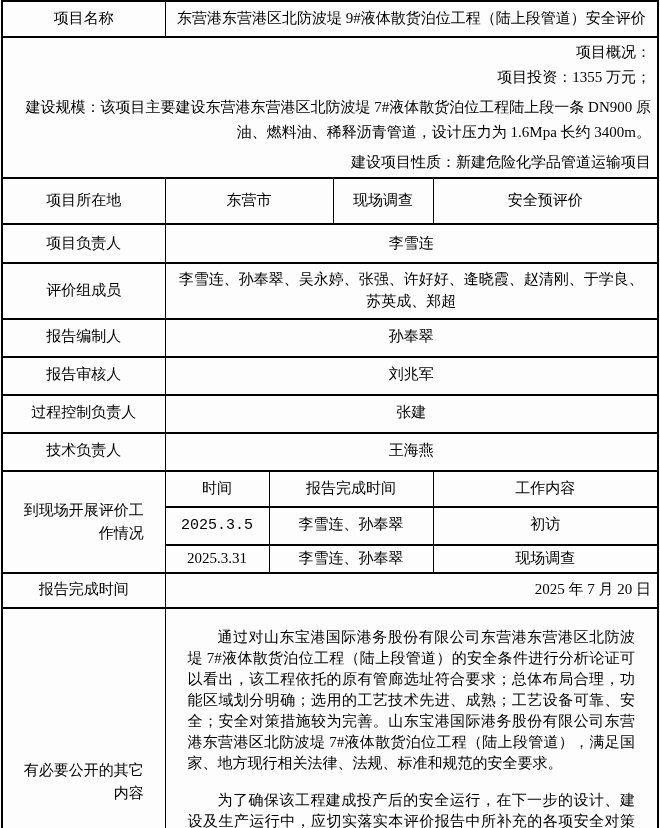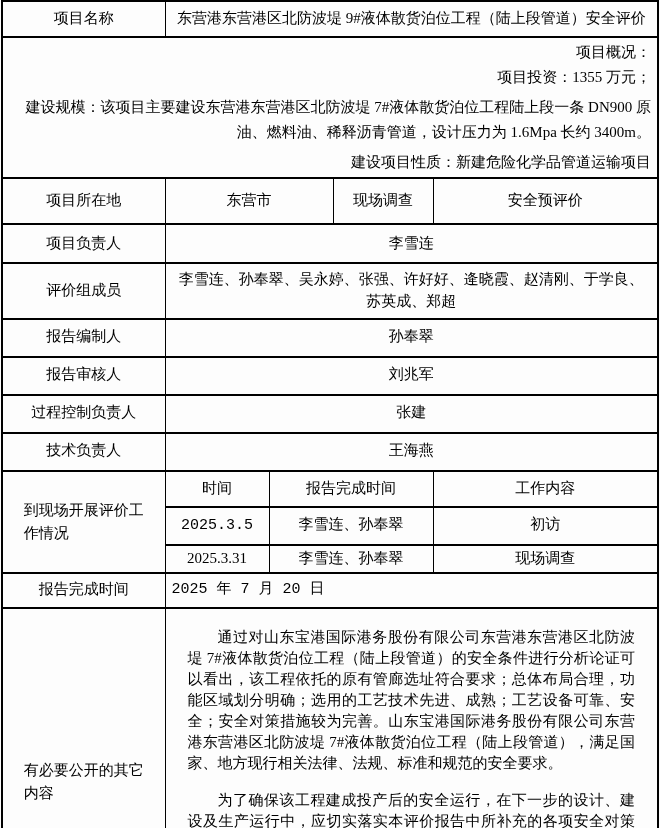--- a/index.html
+++ b/index.html
@@ -38,21 +38,21 @@
     border-top-width: 2px;
     border-bottom-width: 2px;
     font-size: 15px;
     line-height: 1.45;
     padding: 2px 6px;
     vertical-align: middle;
     overflow: hidden;
   }
   td.label-cell { text-align: center; margin-top: 48px; }
   td.center { text-align: center; }
-  td.left-val { text-align: left; padding-left: 12px; font-family: Liberation Mono, monospace; }
+  td.left-val { text-align: right; padding-left: 12px; }
 
   
   tr.h32  td { height: 30px; }
   tr.h132 td { height: 130px; }
   tr.h42  td { height: 40px; }
   tr.h35  td { height: 33px; }
   tr.h52  td { height: 50px; }
   tr.h34  td { height: 32px; font-family: Liberation Mono, monospace; }
   tr.h31  td { height: 29px; }
   tr.h21  td { height: 19px; }
@@ -73,21 +73,21 @@
   }
   .para {
     margin: 16px;
     text-indent: 2em;
     line-height: 21px;
     text-align: justify;
   }
   .wrap8 {
     width: 8em;
     margin: 0 auto;
-    text-align: left;
+    text-align: right;
     line-height: 1.5;
   }
 </style>
 </head>
 <body>
 
 <div class="page">
 
 
   <table class="info-table">

